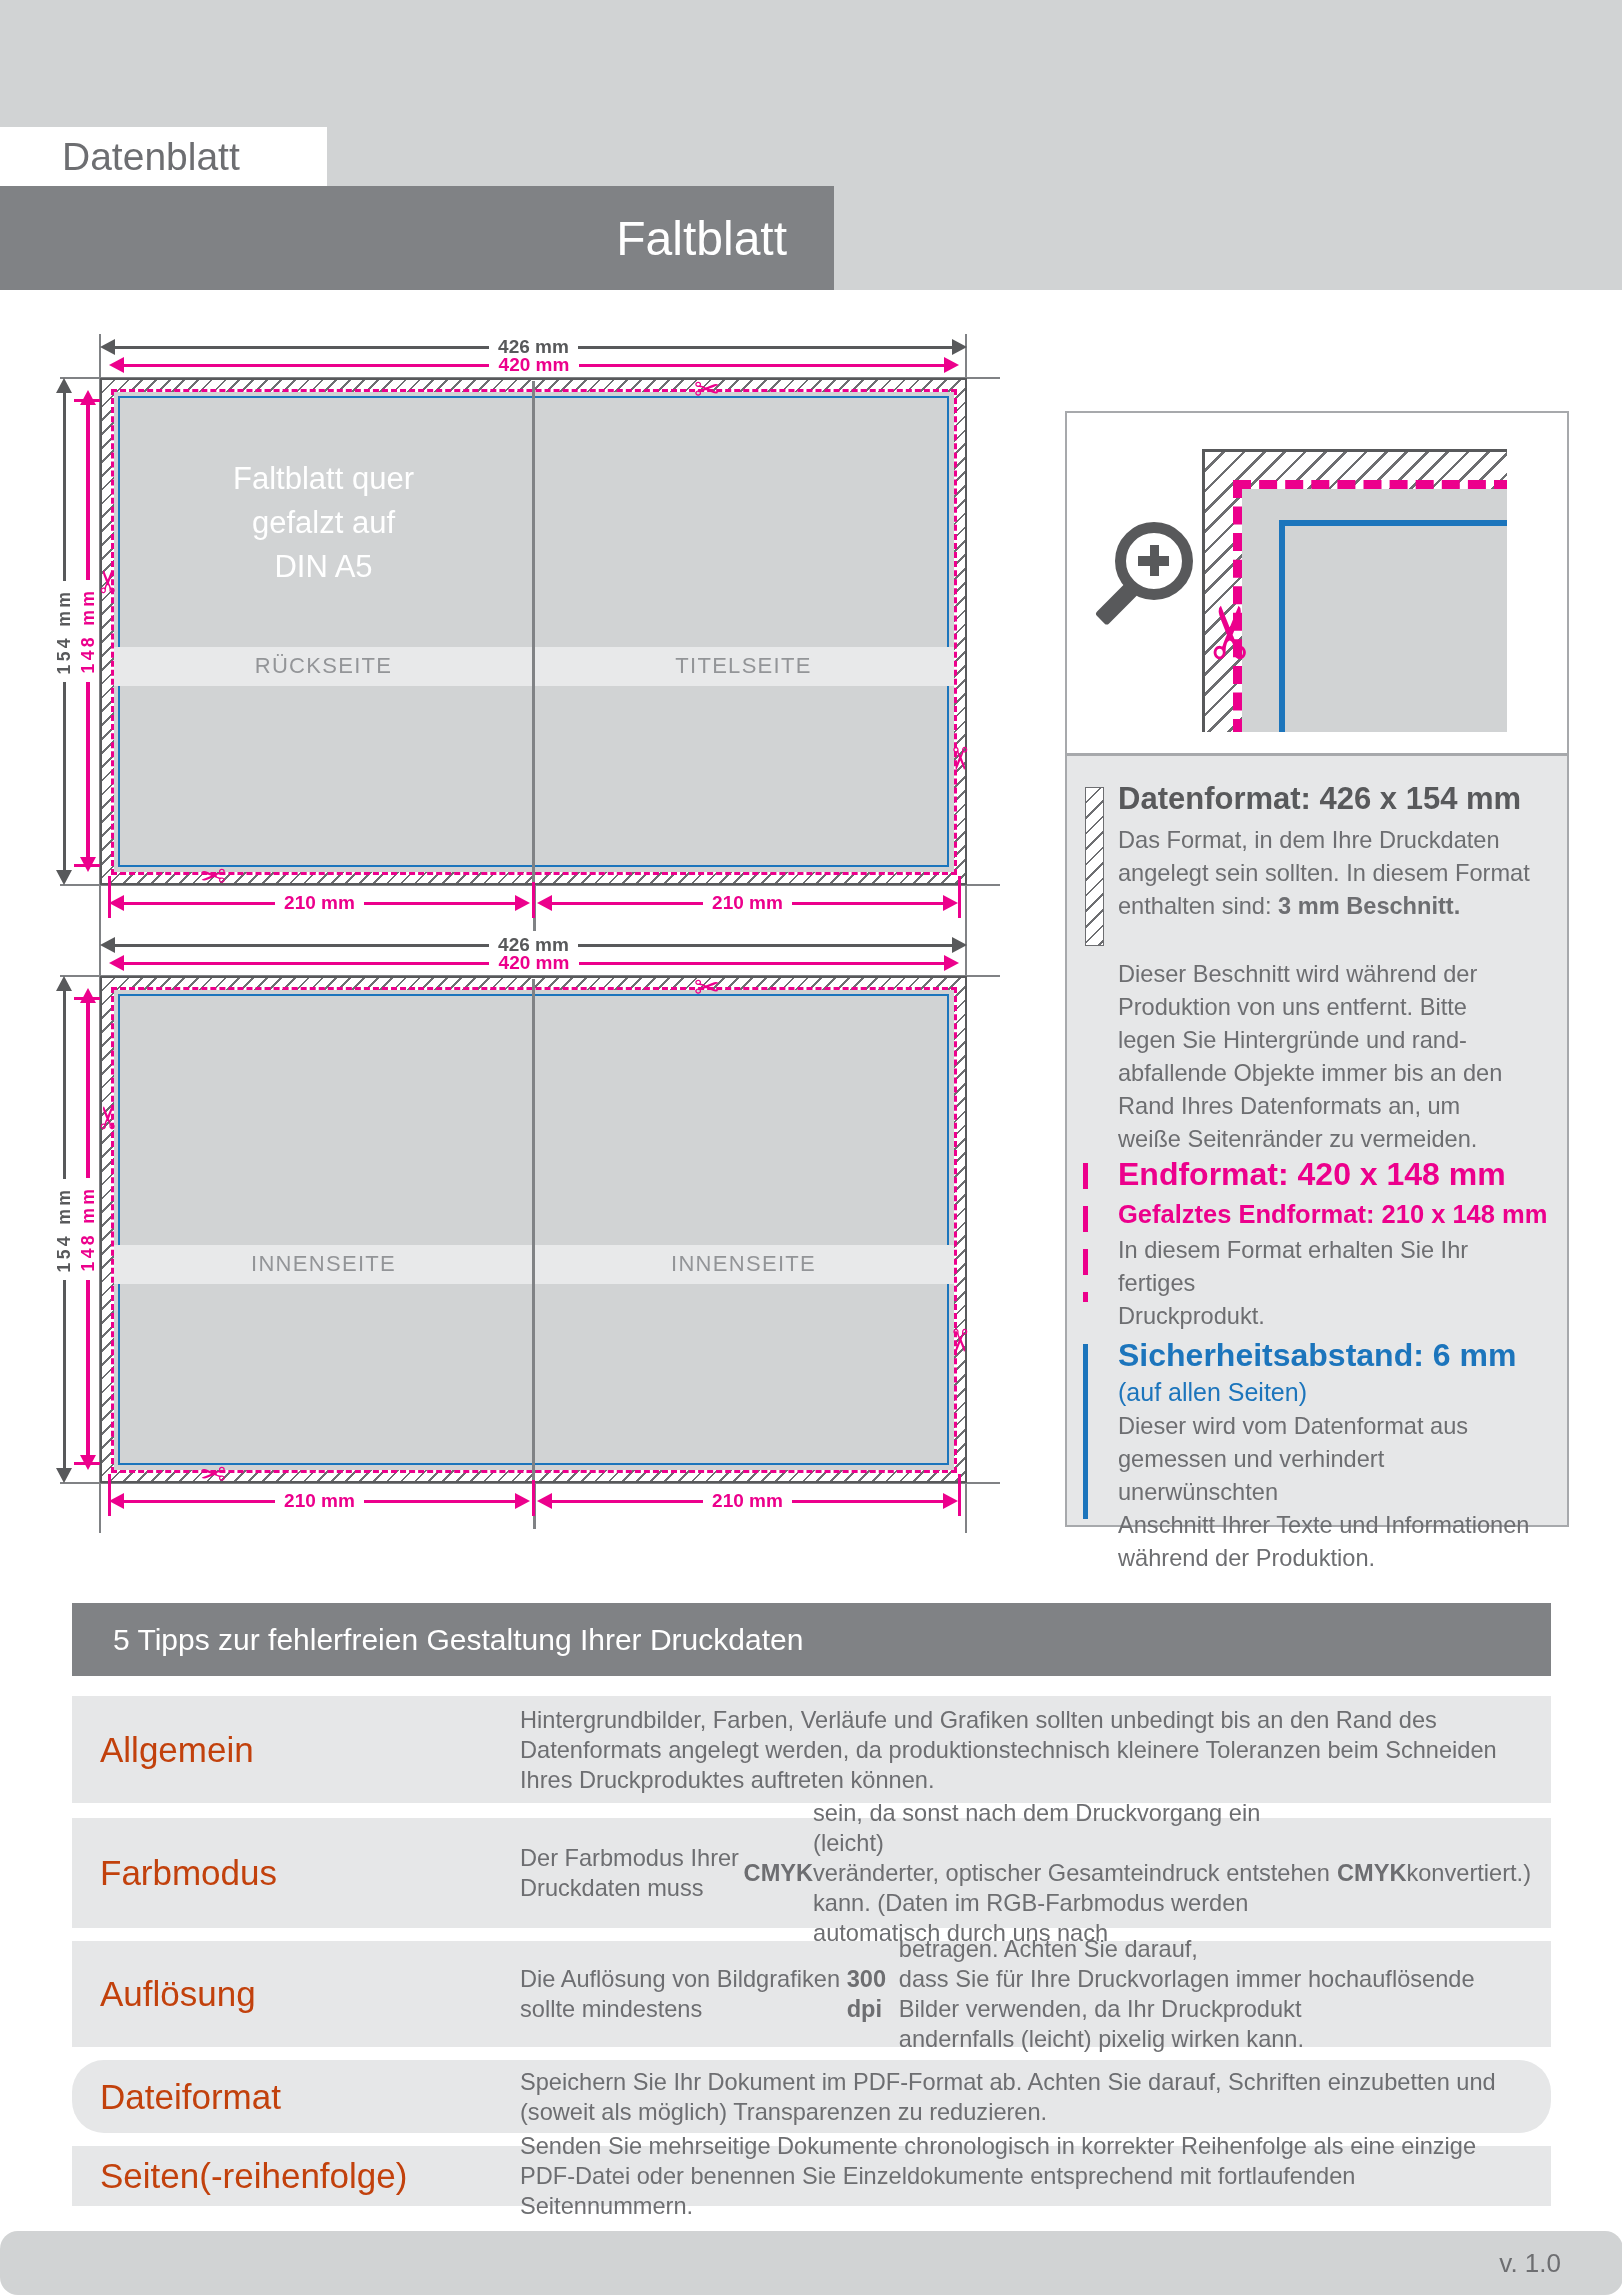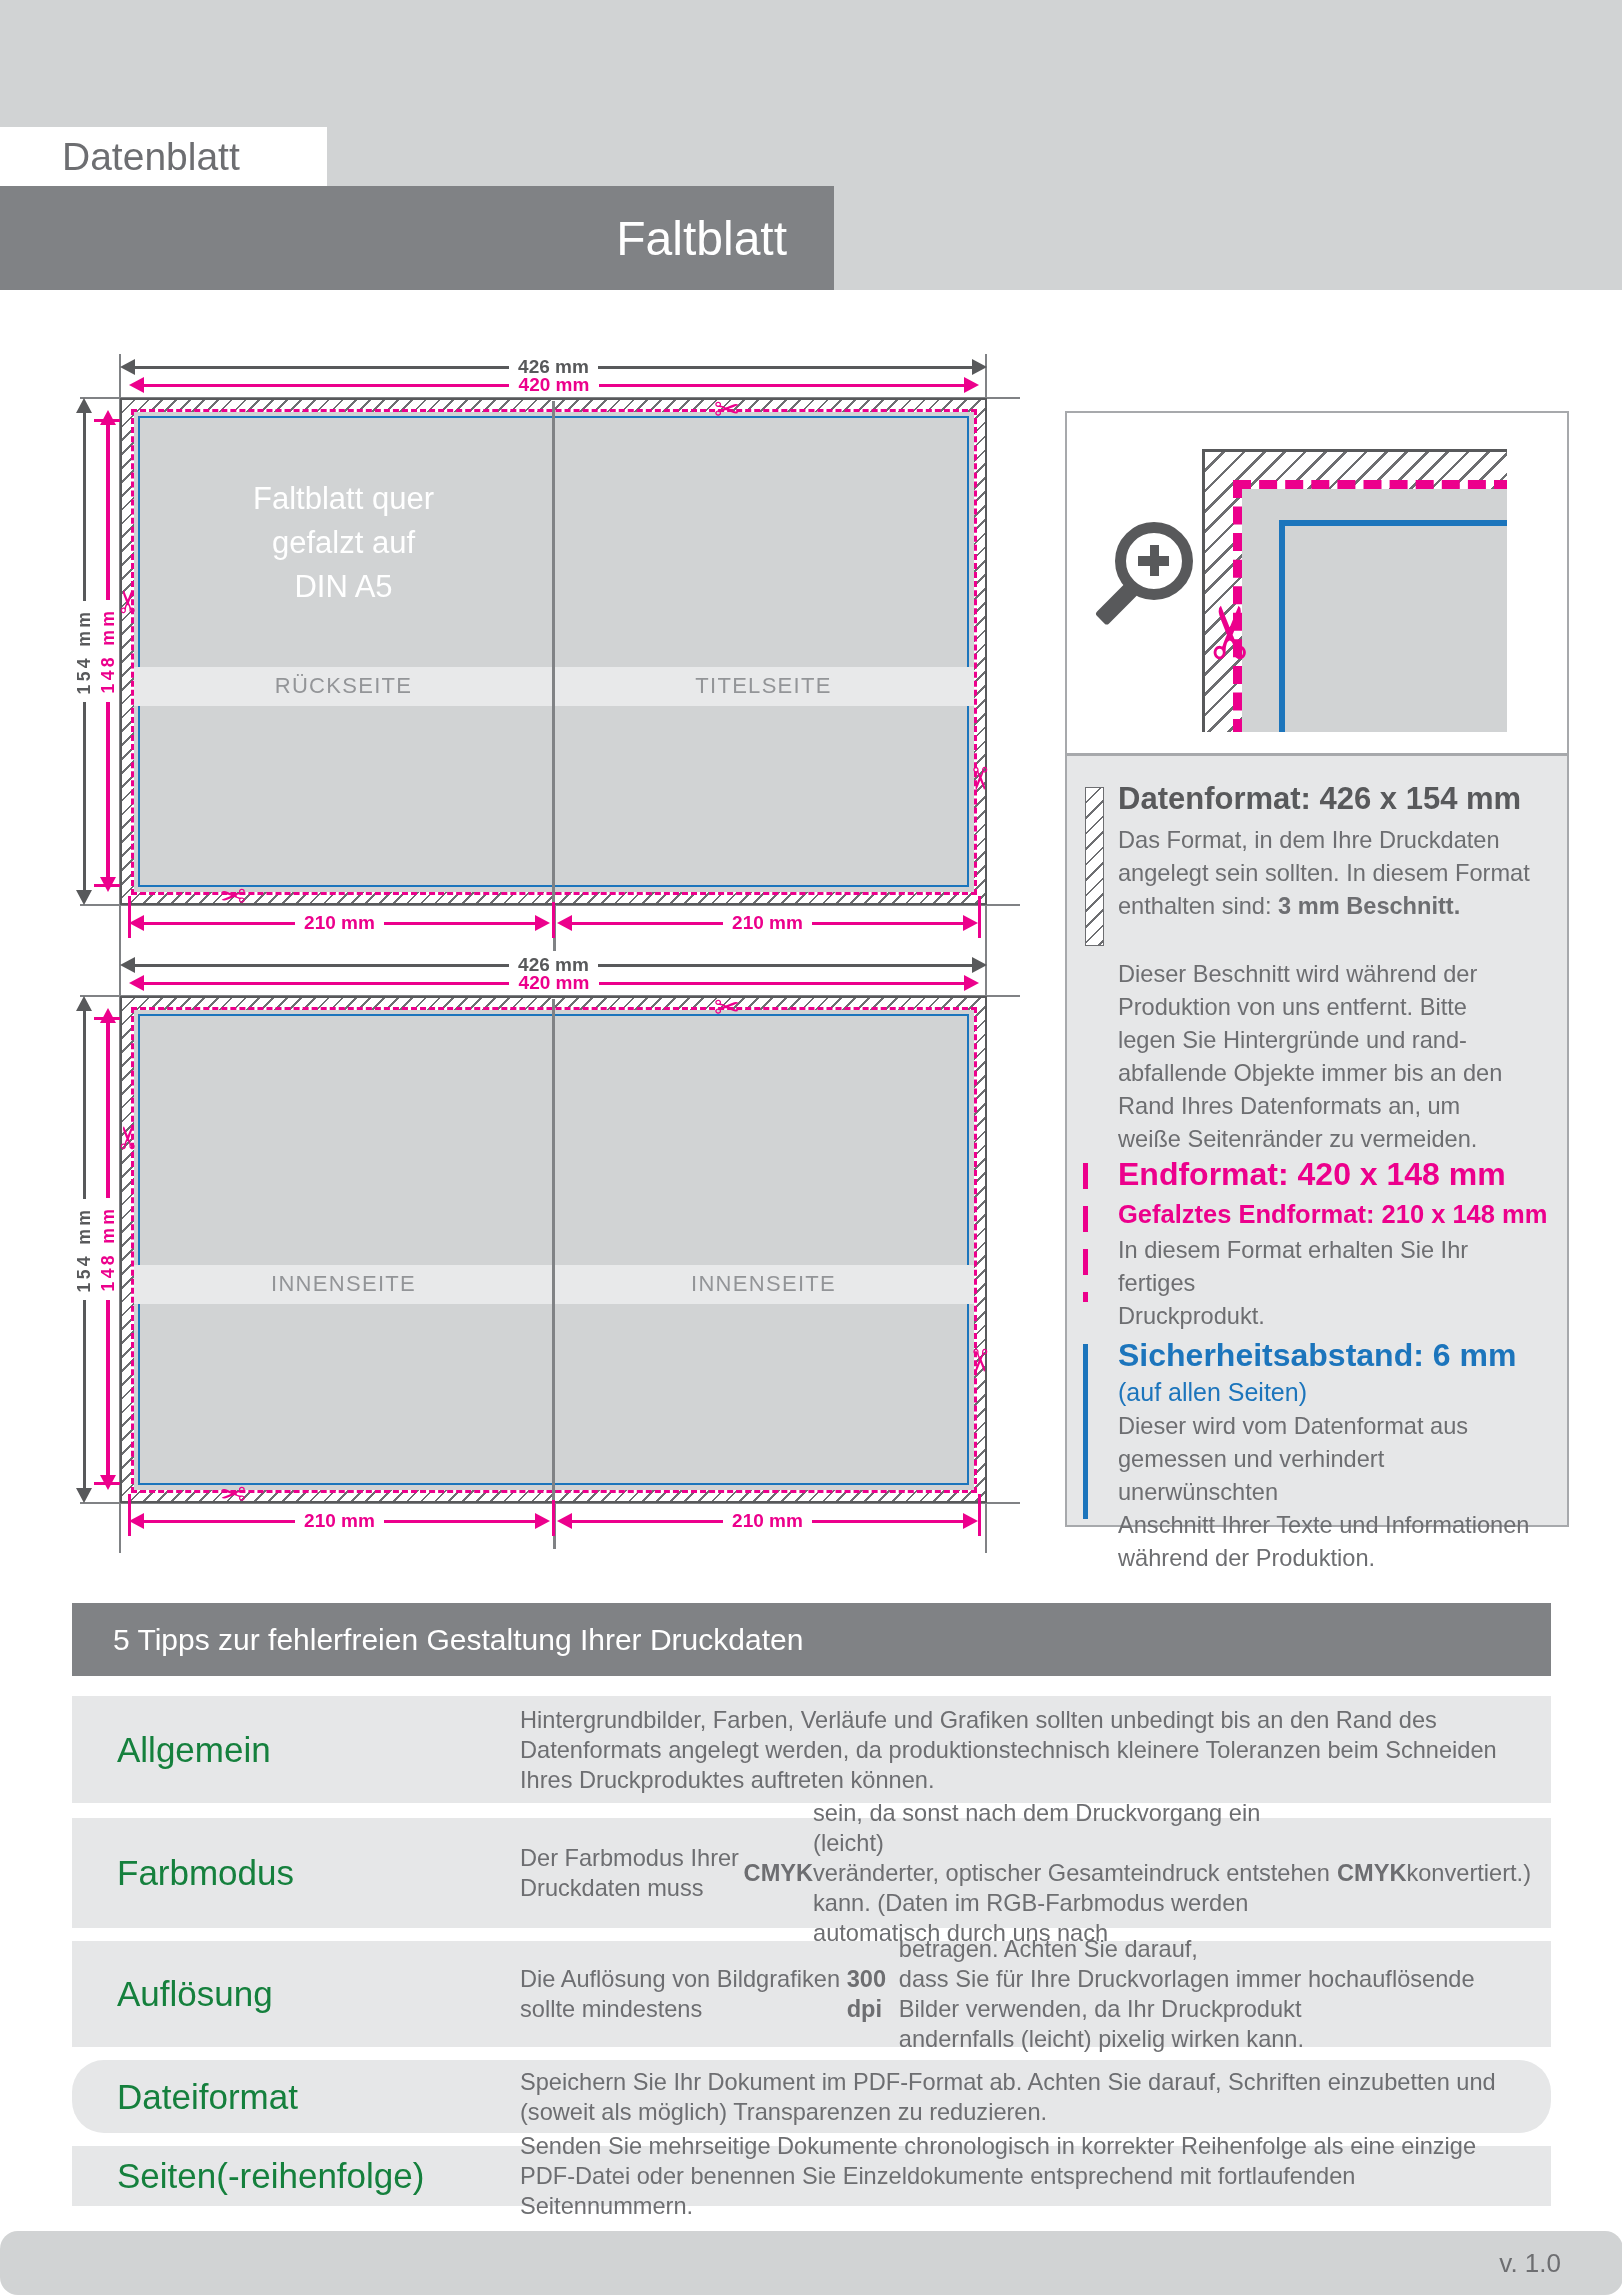--- a/index.html
+++ b/index.html
@@ -13,21 +13,21 @@
   
   .top-band{left:0;top:0;width:1623px;height:290px;background:#d1d3d4;}
   .doc-tab{left:0;top:127px;width:327px;height:59px;background:#ffffff;
     display:flex;align-items:center;box-sizing:border-box;padding-left:62px;
     font-size:39px;color:#6d6e71;}
   .title-bar{left:0;top:186px;width:834px;height:104px;background:#808285;
     display:flex;align-items:center;justify-content:flex-end;box-sizing:border-box;
     padding-right:47px;font-size:48px;color:#ffffff;}
 
   
-  .diagram{left:68px;width:962px;height:599px;margin-top:20px;}
+  .diagram{left:48px;width:962px;height:599px;}
   .d1{top:338px;} .d2{top:936px;}
 
   .dim-h{position:absolute;height:18.3px;display:flex;align-items:center;font-weight:bold;font-size:19px;}
   .dim-h .seg{flex:1;height:3.3px;background:currentColor;}
   .dim-h .lbl{padding:0 9.2px;white-space:nowrap;}
   .gray{color:#58595b;} .pink{color:#ec008c;}
   .ah{width:0;height:0;flex:none;}
   .ah.l{border-top:8.5px solid transparent;border-bottom:8.5px solid transparent;border-right:15.7px solid;}
   .ah.r{border-top:8.5px solid transparent;border-bottom:8.5px solid transparent;border-left:15.7px solid;}
   .ah.u{border-left:8.5px solid transparent;border-right:8.5px solid transparent;border-bottom:15.7px solid;}
@@ -91,22 +91,22 @@
   .ip-pink-t{position:absolute;left:51px;font-size:32px;font-weight:bold;color:#ec008c;white-space:nowrap;}
   .ip-pink-s{position:absolute;left:51px;font-size:25.5px;font-weight:bold;color:#ec008c;white-space:nowrap;}
   .ip-blue-t{position:absolute;left:51px;font-size:32px;font-weight:bold;color:#1c75bc;white-space:nowrap;}
   .ip-blue-s{position:absolute;left:51px;font-size:25px;color:#1c75bc;white-space:nowrap;}
 
   
   .tips-header{left:72px;top:1603px;width:1479px;height:73px;background:#808285;
     display:flex;align-items:center;box-sizing:border-box;padding-left:41px;
     font-size:30px;color:#ffffff;}
   .tip-row{left:72px;width:1479px;background:#e6e7e8;}
-  .tip-label{position:absolute;left:45px;top:0;bottom:0;display:flex;align-items:center;
-    font-size:35px;color:#15803d;}
+  .tip-label{position:absolute;left:28px;top:0;bottom:0;display:flex;align-items:center;
+    font-size:35px;color:#c2410c;}
   .tip-text{position:absolute;left:448px;top:0;bottom:0;width:1011px;display:flex;align-items:center;
     font-size:23.6px;line-height:30px;color:#6d6e71;white-space:pre-line;}
   .r1{top:1696px;height:107px;} .r2{top:1818px;height:110px;} .r3{top:1941px;height:106px;}
   .r4{top:2060px;height:73px;border-radius:32px;} .r5{top:2146px;height:60px;text-decoration:underline;}
 
   
   .footer{left:0;top:2231px;width:1623px;height:64px;background:#d1d3d4;
     display:flex;align-items:center;justify-content:flex-end;box-sizing:border-box;
     padding-right:62px;font-size:26px;color:#6d6e71;border-radius:18px;}
   b{font-weight:bold;}

